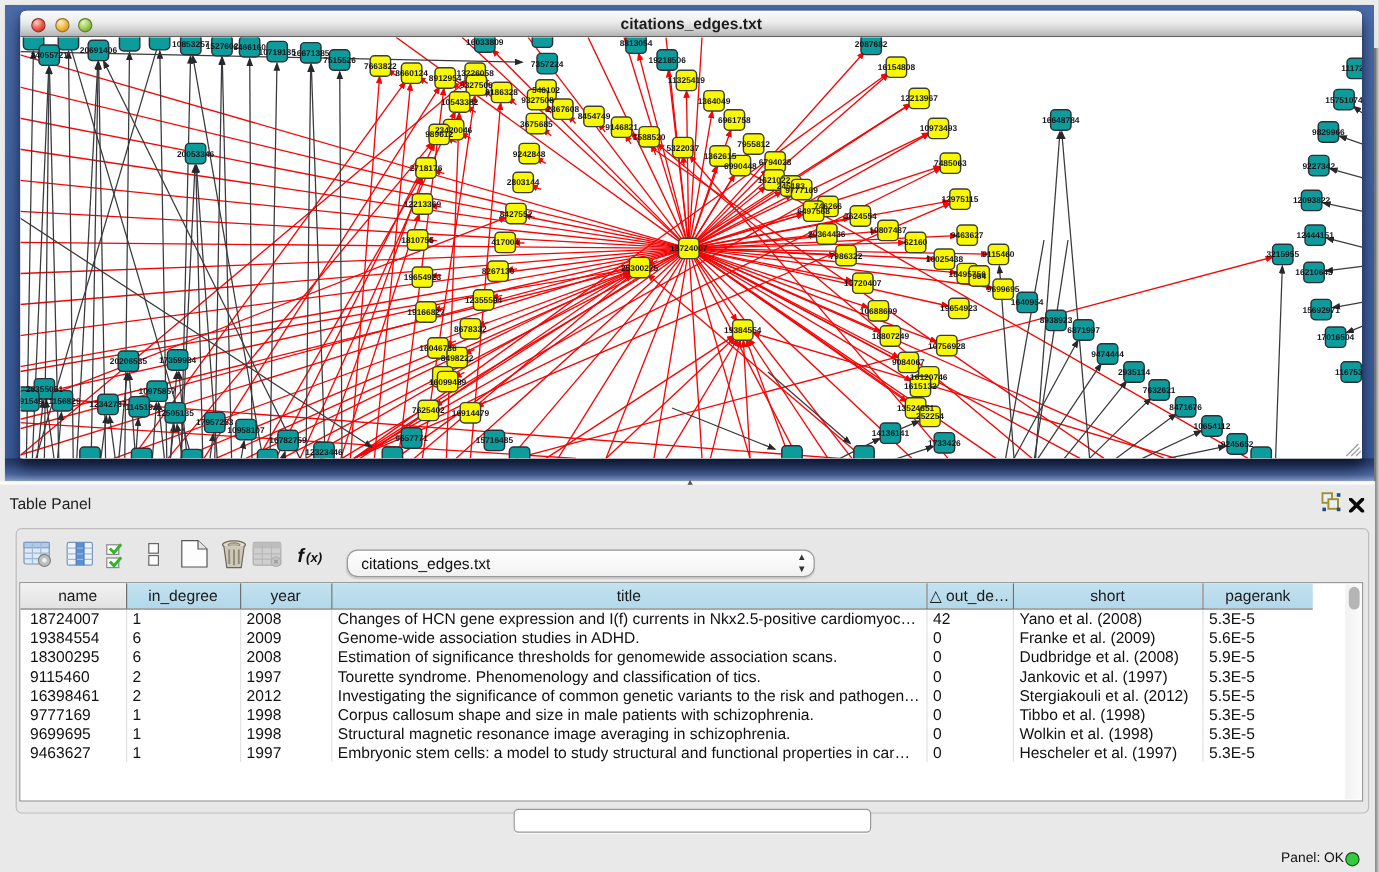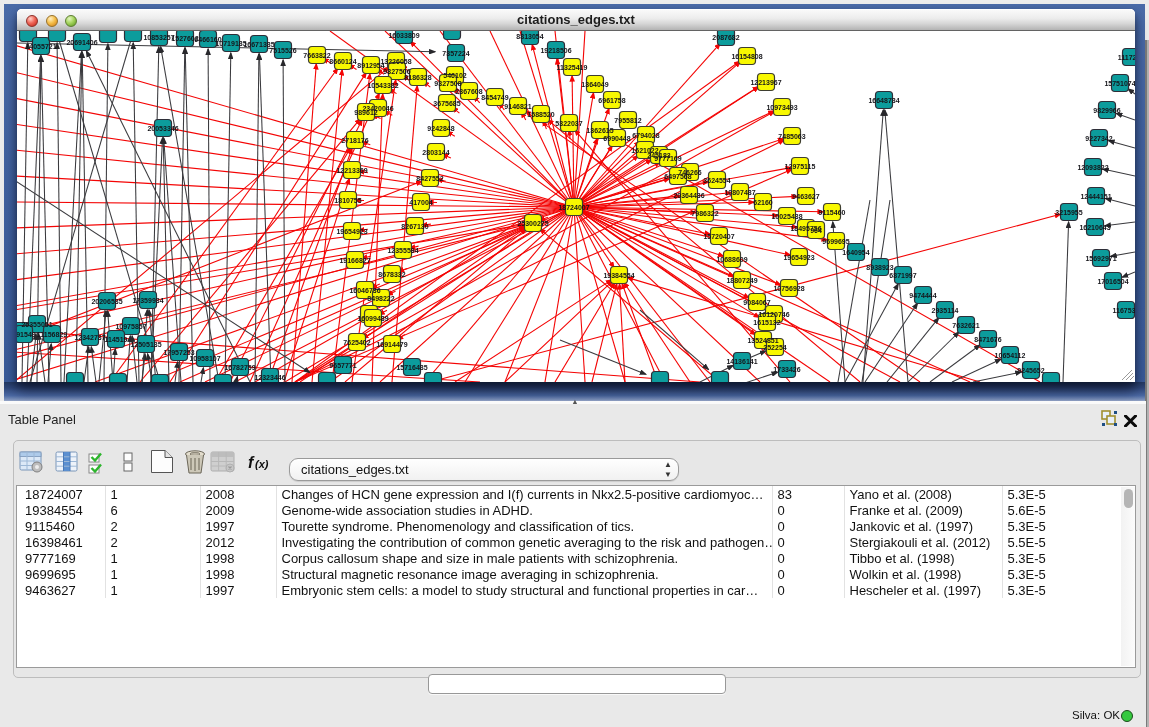--- a/index.html
+++ b/index.html
@@ -685,52 +685,70 @@
         </g>
 
         <text x="234" y="19" font-size="16" font-style="italic" font-weight="bold" fill="#111">f</text>
         <text x="241" y="19" font-size="11" font-style="italic" font-weight="bold" fill="#111">(x)</text>
       </svg>
       <div id="combo">citations_edges.txt<span class="arr">▲<br>▼</span></div>
     </div>
     <div id="tablewrap">
       <table>
         <tbody>
+            <tr>
+          <th class="first c1">name</th>
+              <th class="c2">in_degree</th>
+              <th class="c3">year</th>
+          <th class="c4">title</th>
+              <th class="c5">△ out_de…</th>
+              <th class="c6">short</th>
+          <th class="c7">pagerank</th>
+        </tr>
         <tr>
               <td class="c1">18724007</td>
               <td class="c2">1</td>
               <td class="c3">2008</td>
               <td class="c4">Changes of HCN gene expression and I(f) currents in Nkx2.5-positive cardiomyoc…</td>
-              <td class="c5">83</td>
+              <td class="c5">42</td>
               <td class="c6">Yano et al. (2008)</td>
               <td class="c7">5.3E-5</td>
             </tr>
             <tr>
               <td class="c1">19384554</td>
               <td class="c2">6</td>
               <td class="c3">2009</td>
               <td class="c4">Genome-wide association studies in ADHD.</td>
               <td class="c5">0</td>
               <td class="c6">Franke et al. (2009)</td>
               <td class="c7">5.6E-5</td>
+            </tr>
+            <tr>
+              <td class="c1">18300295</td>
+              <td class="c2">6</td>
+              <td class="c3">2008</td>
+              <td class="c4">Estimation of significance thresholds for genomewide association scans.</td>
+              <td class="c5">0</td>
+              <td class="c6">Dudbridge et al. (2008)</td>
+              <td class="c7">5.9E-5</td>
             </tr>
             <tr>
               <td class="c1">9115460</td>
               <td class="c2">2</td>
               <td class="c3">1997</td>
               <td class="c4">Tourette syndrome. Phenomenology and classification of tics.</td>
               <td class="c5">0</td>
               <td class="c6">Jankovic et al. (1997)</td>
               <td class="c7">5.3E-5</td>
             </tr>
             <tr>
               <td class="c1">16398461</td>
               <td class="c2">2</td>
               <td class="c3">2012</td>
-              <td class="c4">Investigating the contribution of common genetic averaging to the risk and pathogen…</td>
+              <td class="c4">Investigating the significance of common genetic variants to the risk and pathogen…</td>
               <td class="c5">0</td>
               <td class="c6">Stergiakouli et al. (2012)</td>
               <td class="c7">5.5E-5</td>
             </tr>
             <tr>
               <td class="c1">9777169</td>
               <td class="c2">1</td>
               <td class="c3">1998</td>
               <td class="c4">Corpus callosum shape and size in male patients with schizophrenia.</td>
               <td class="c5">0</td>
@@ -762,14 +780,14 @@
         </div>
     </div>
   </div>
 </div>
 
 <div id="segctl">
   <div class="seg sel">Node Table</div>
   <div class="seg">Edge Table</div>
   <div class="seg" style="padding:12px 17px">Network Table</div>
 </div>
-<div id="status">Silva: OK</div>
+<div id="status">Panel: OK</div>
 <div id="greendot"></div>
 
 </body></html>

